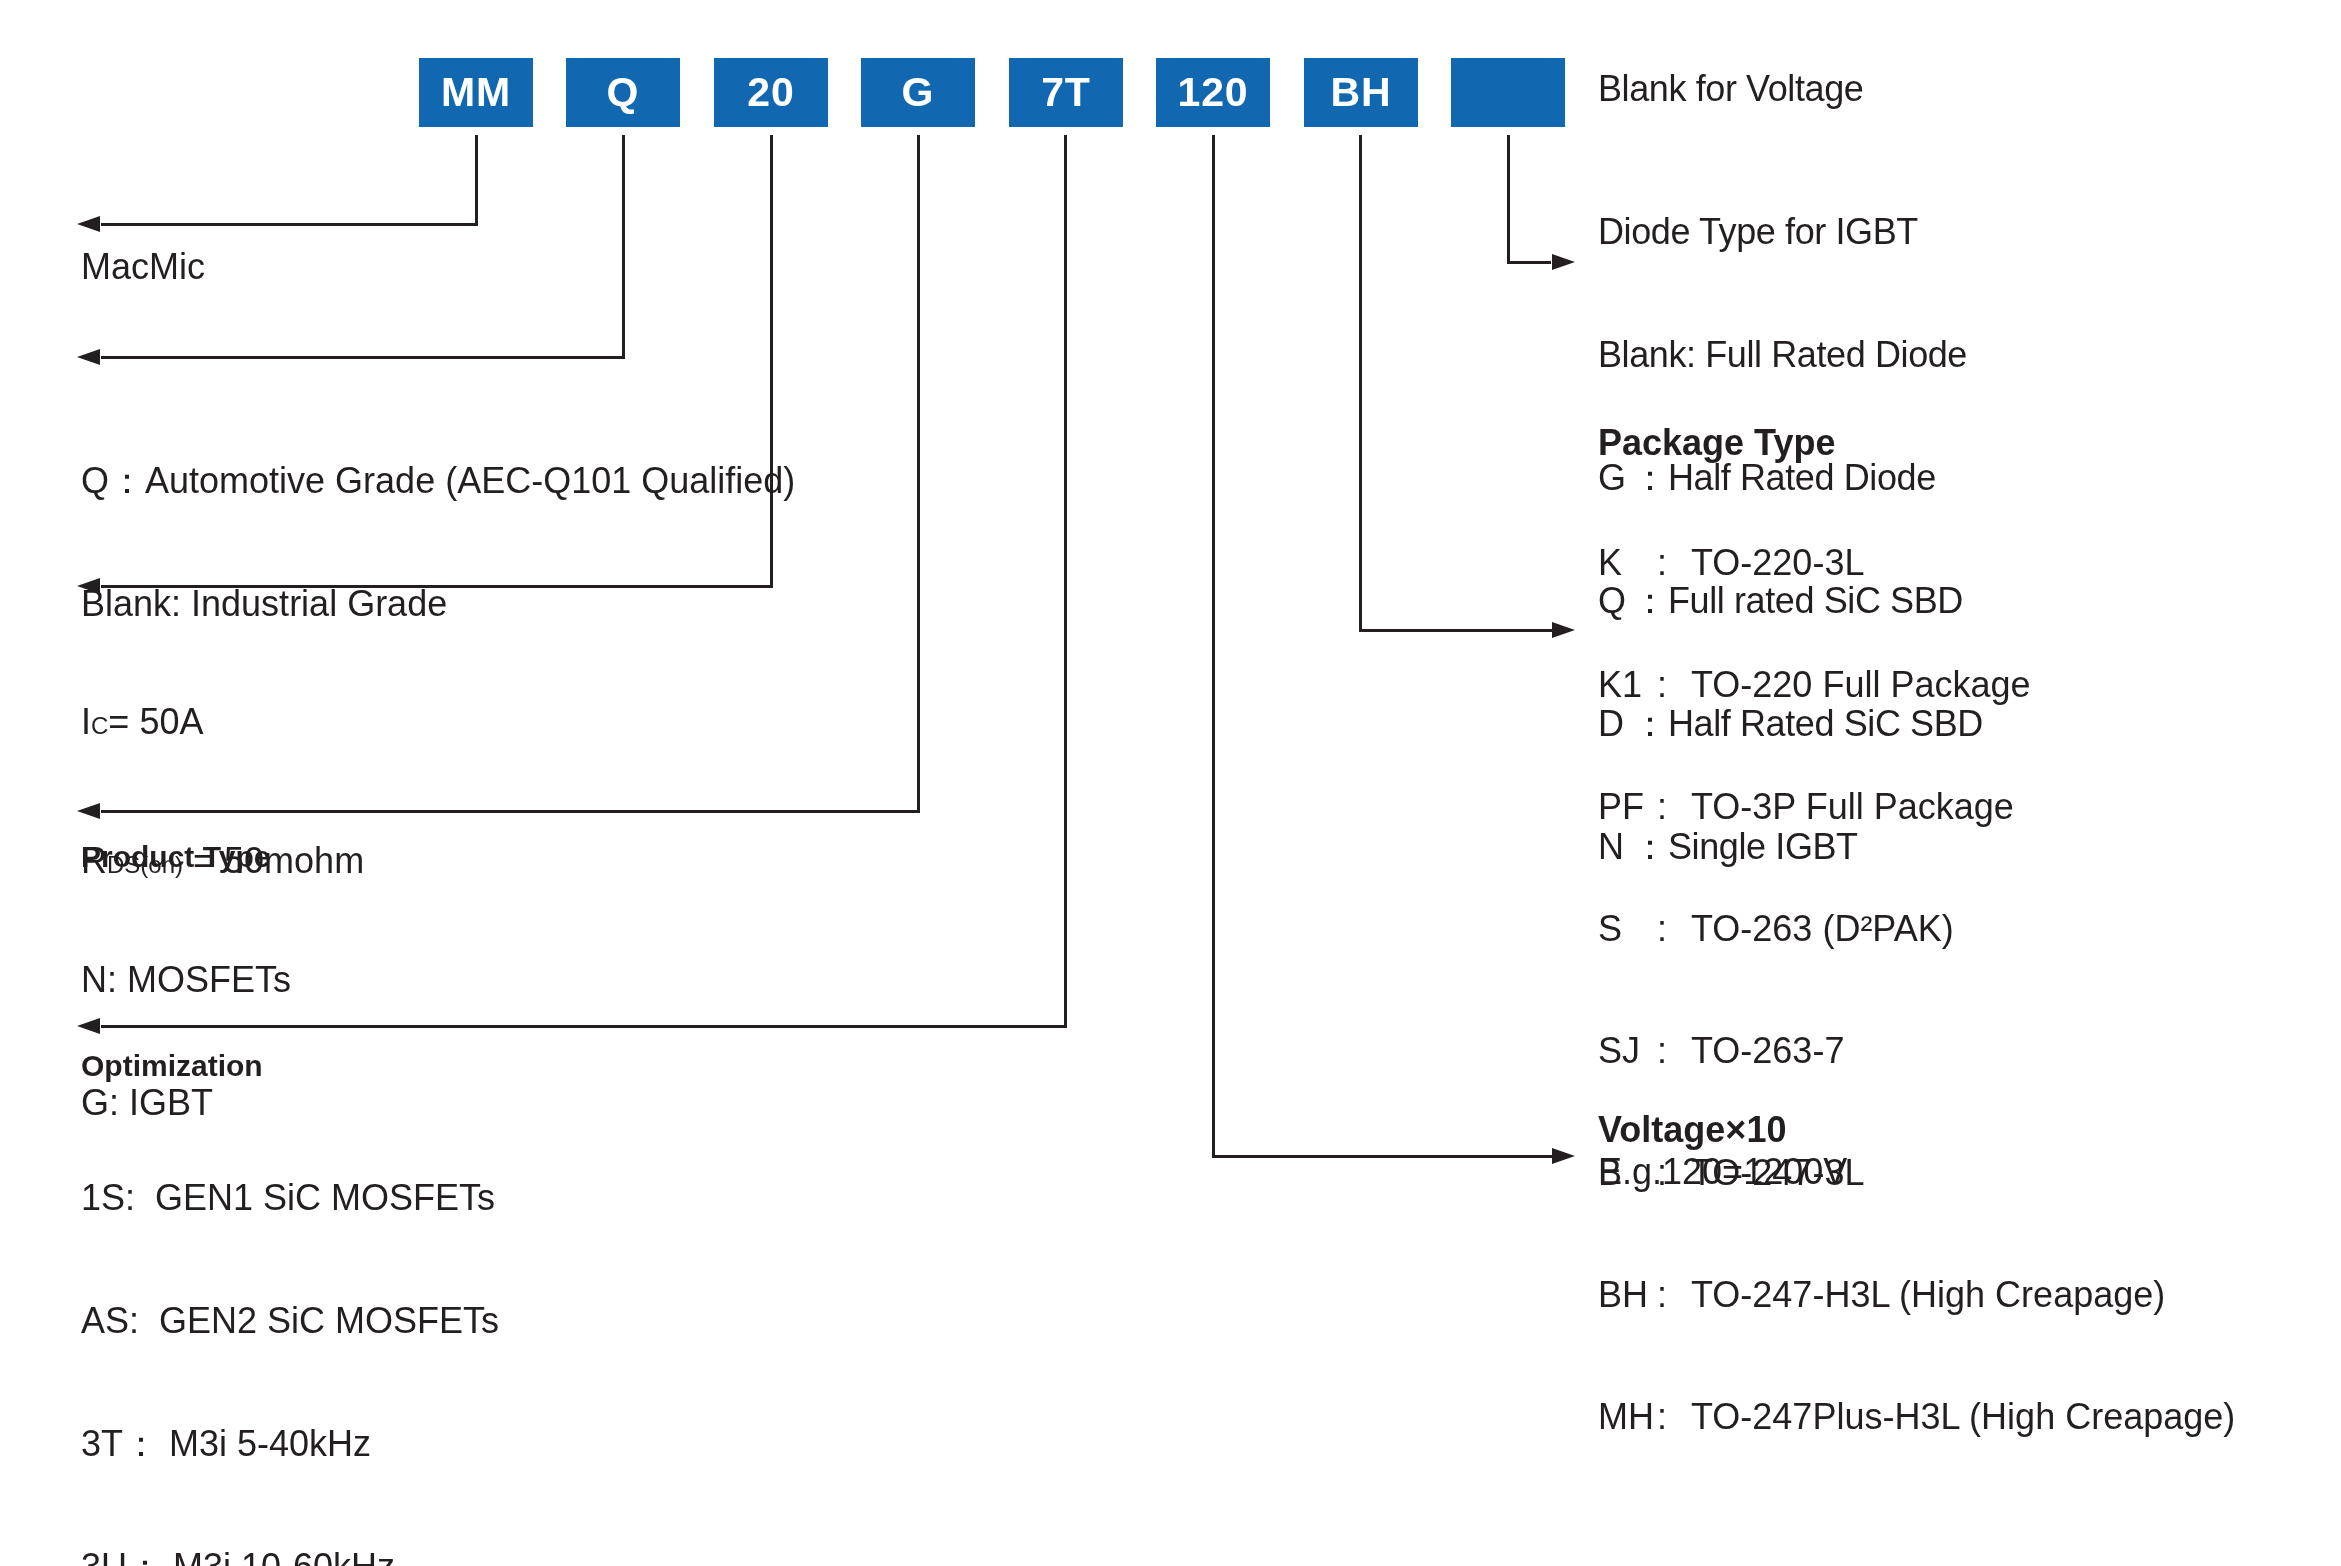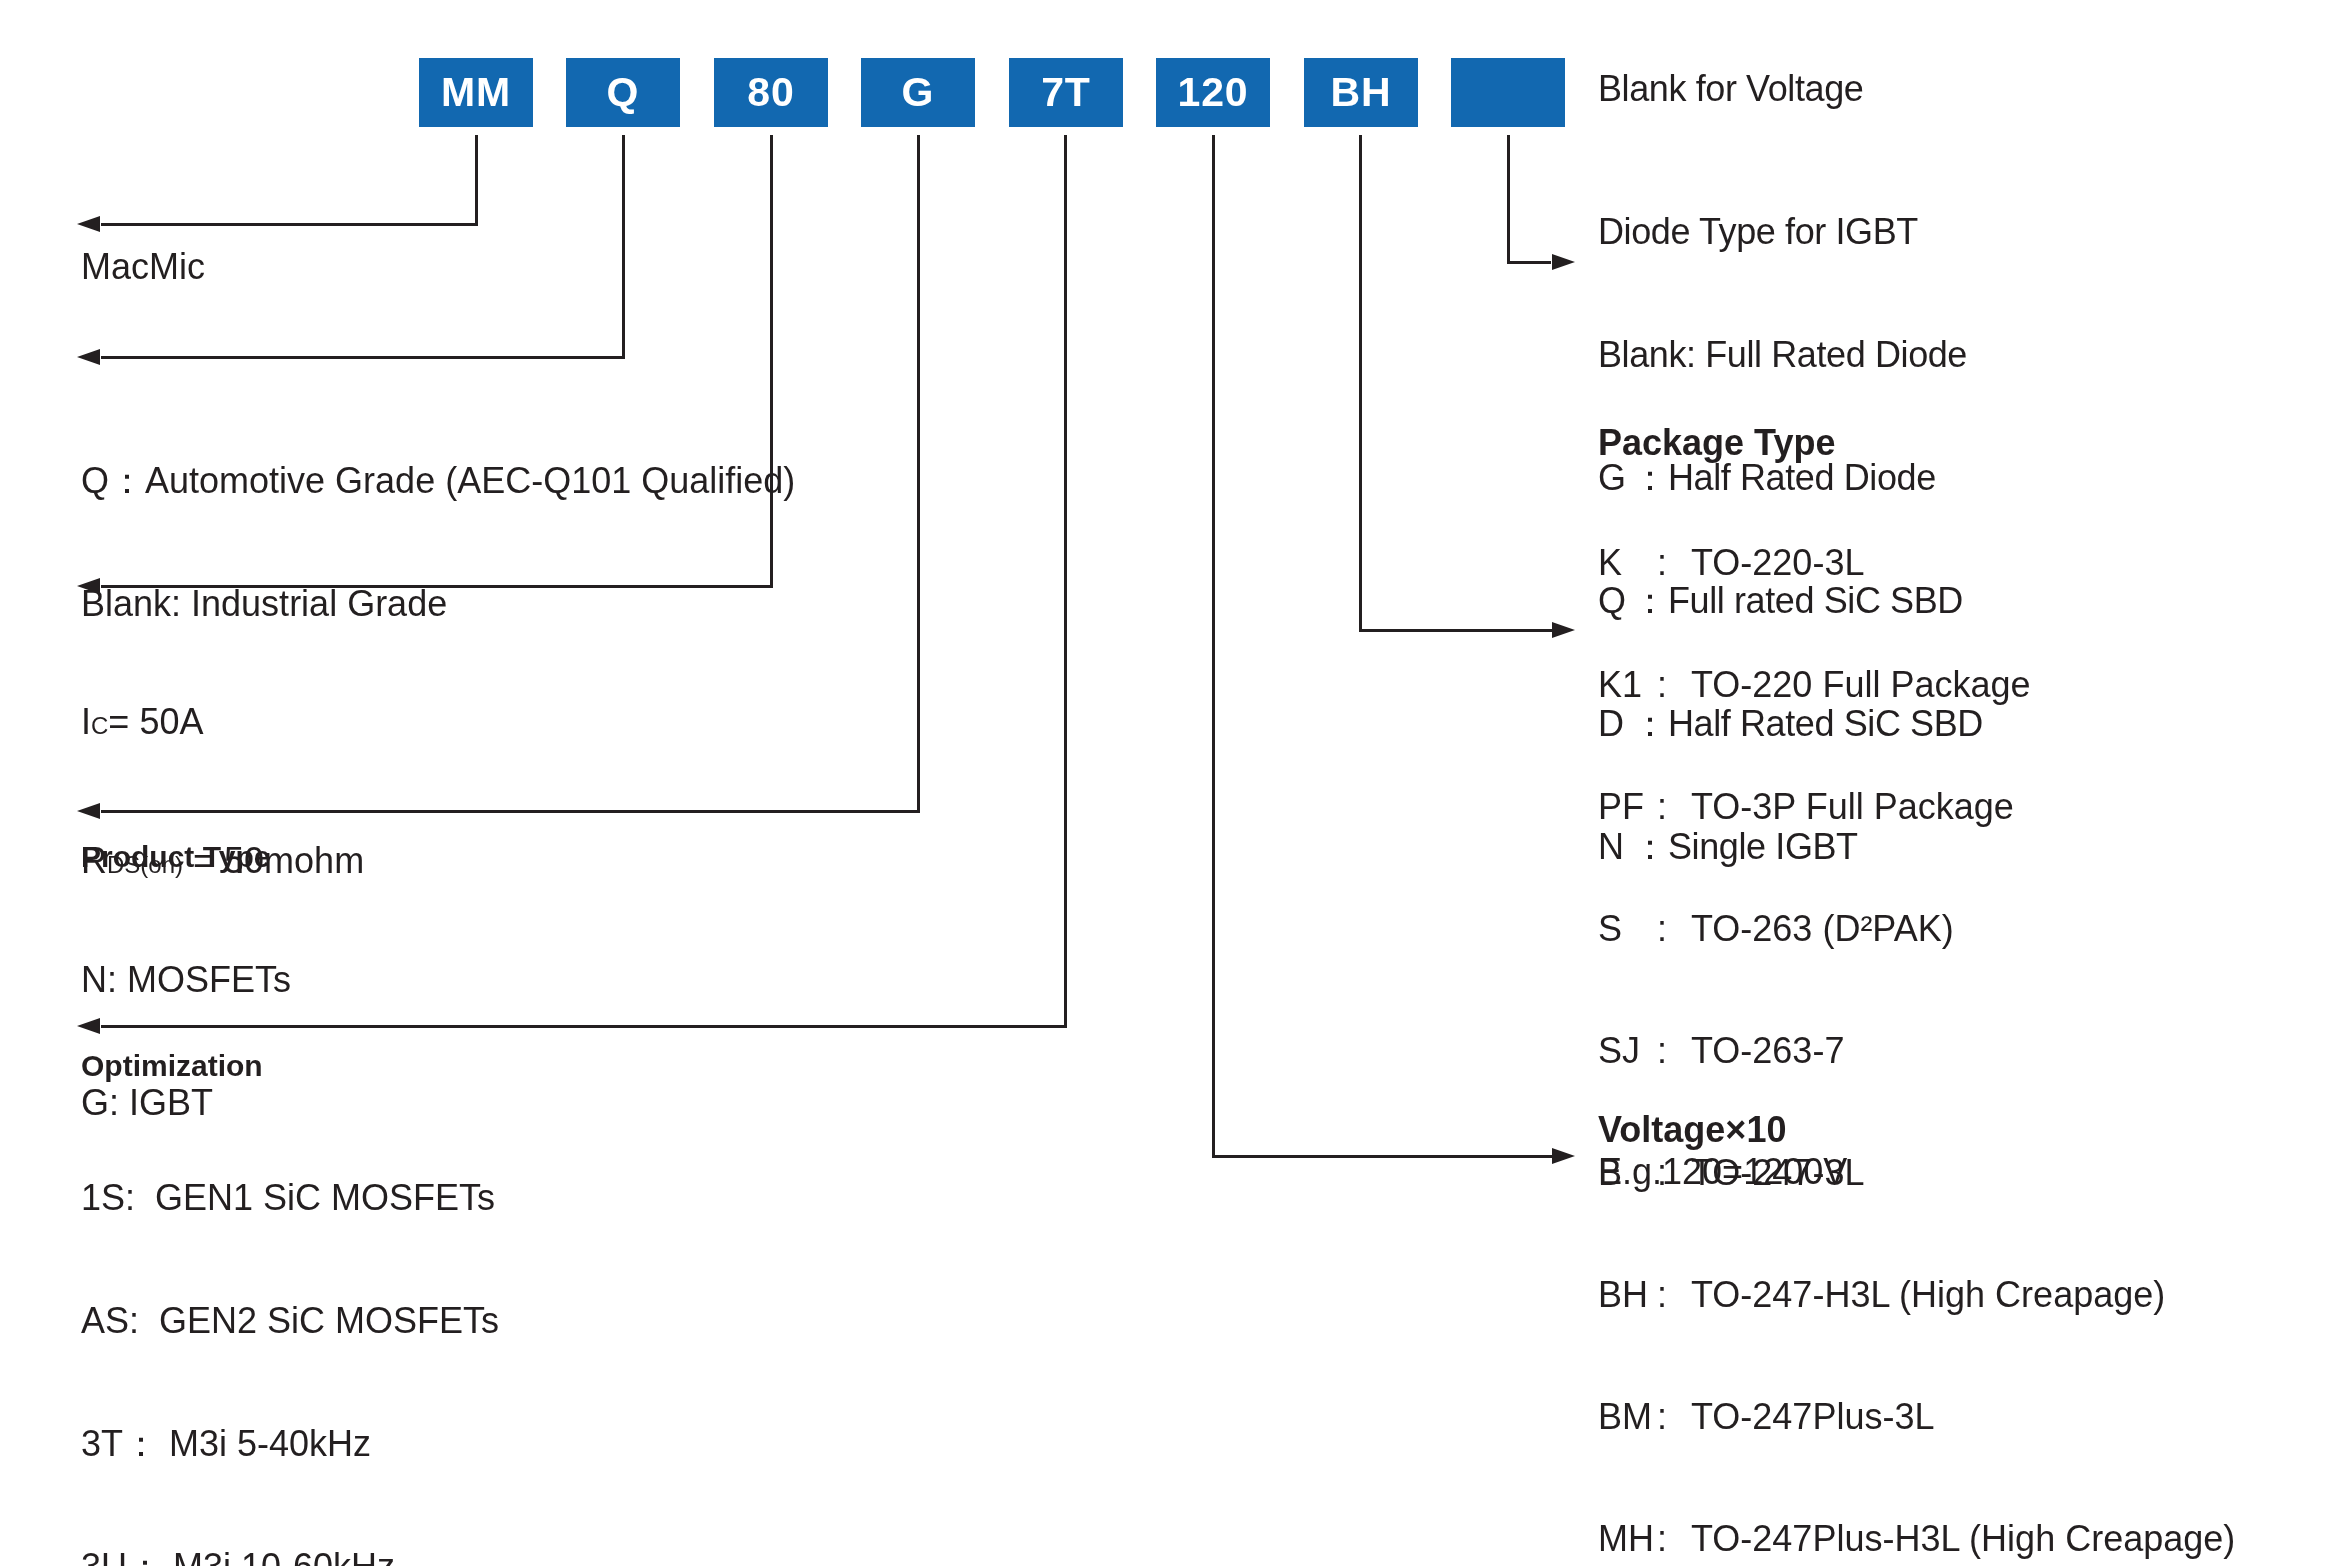--- a/index.html
+++ b/index.html
@@ -34,21 +34,21 @@
 
 <div class="canvas" style="color: rgb(35, 31, 32); background: rgb(255, 255, 255);">
 
   <div class="seg" style="left:419px">
       <span>MM</span>
     </div>
   <div class="seg" style="left:566px">
       <span>Q</span>
     </div>
   <div class="seg" style="left:714px">
-      <span>80</span>
+      <span>20</span>
     </div>
   <div class="seg" style="left:861px">
       <span>G</span>
     </div>
   <div class="seg" style="left:1009px">
       <span>7T</span>
     </div>
   <div class="seg" style="left:1156px">
       <span>120</span>
     </div>
@@ -135,21 +135,20 @@
 
   <div class="txt bold" style="left:1598px;top:422px;font-size:36px">Package Type</div>
   <div class="txt" style="left:1598px;top:461px">
     <div class="pkg-row"><span class="pkg-code">K</span><span class="pkg-colon">:</span><span>TO-220-3L</span></div>
     <div class="pkg-row"><span class="pkg-code">K1</span><span class="pkg-colon">:</span><span>TO-220 Full Package</span></div>
     <div class="pkg-row"><span class="pkg-code">PF</span><span class="pkg-colon">:</span><span>TO-3P Full Package</span></div>
     <div class="pkg-row"><span class="pkg-code">S</span><span class="pkg-colon">:</span><span>TO-263 (D²PAK)</span></div>
     <div class="pkg-row"><span class="pkg-code">SJ</span><span class="pkg-colon">:</span><span>TO-263-7</span></div>
     <div class="pkg-row"><span class="pkg-code">B</span><span class="pkg-colon">:</span><span>TO-247-3L</span></div>
     <div class="pkg-row"><span class="pkg-code">BH</span><span class="pkg-colon">:</span><span>TO-247-H3L (High Creapage)</span></div>
-    <div class="pkg-row"><span class="pkg-code">BM</span><span class="pkg-colon">:</span><span>TO-247Plus-3L</span></div>
     <div class="pkg-row"><span class="pkg-code">MH</span><span class="pkg-colon">:</span><span>TO-247Plus-H3L (High Creapage)</span></div>
     
     
     
     
     
     
   </div>
 
   <div class="txt bold" style="left:1598px;top:1109px;font-size:36px">Voltage×10</div>

